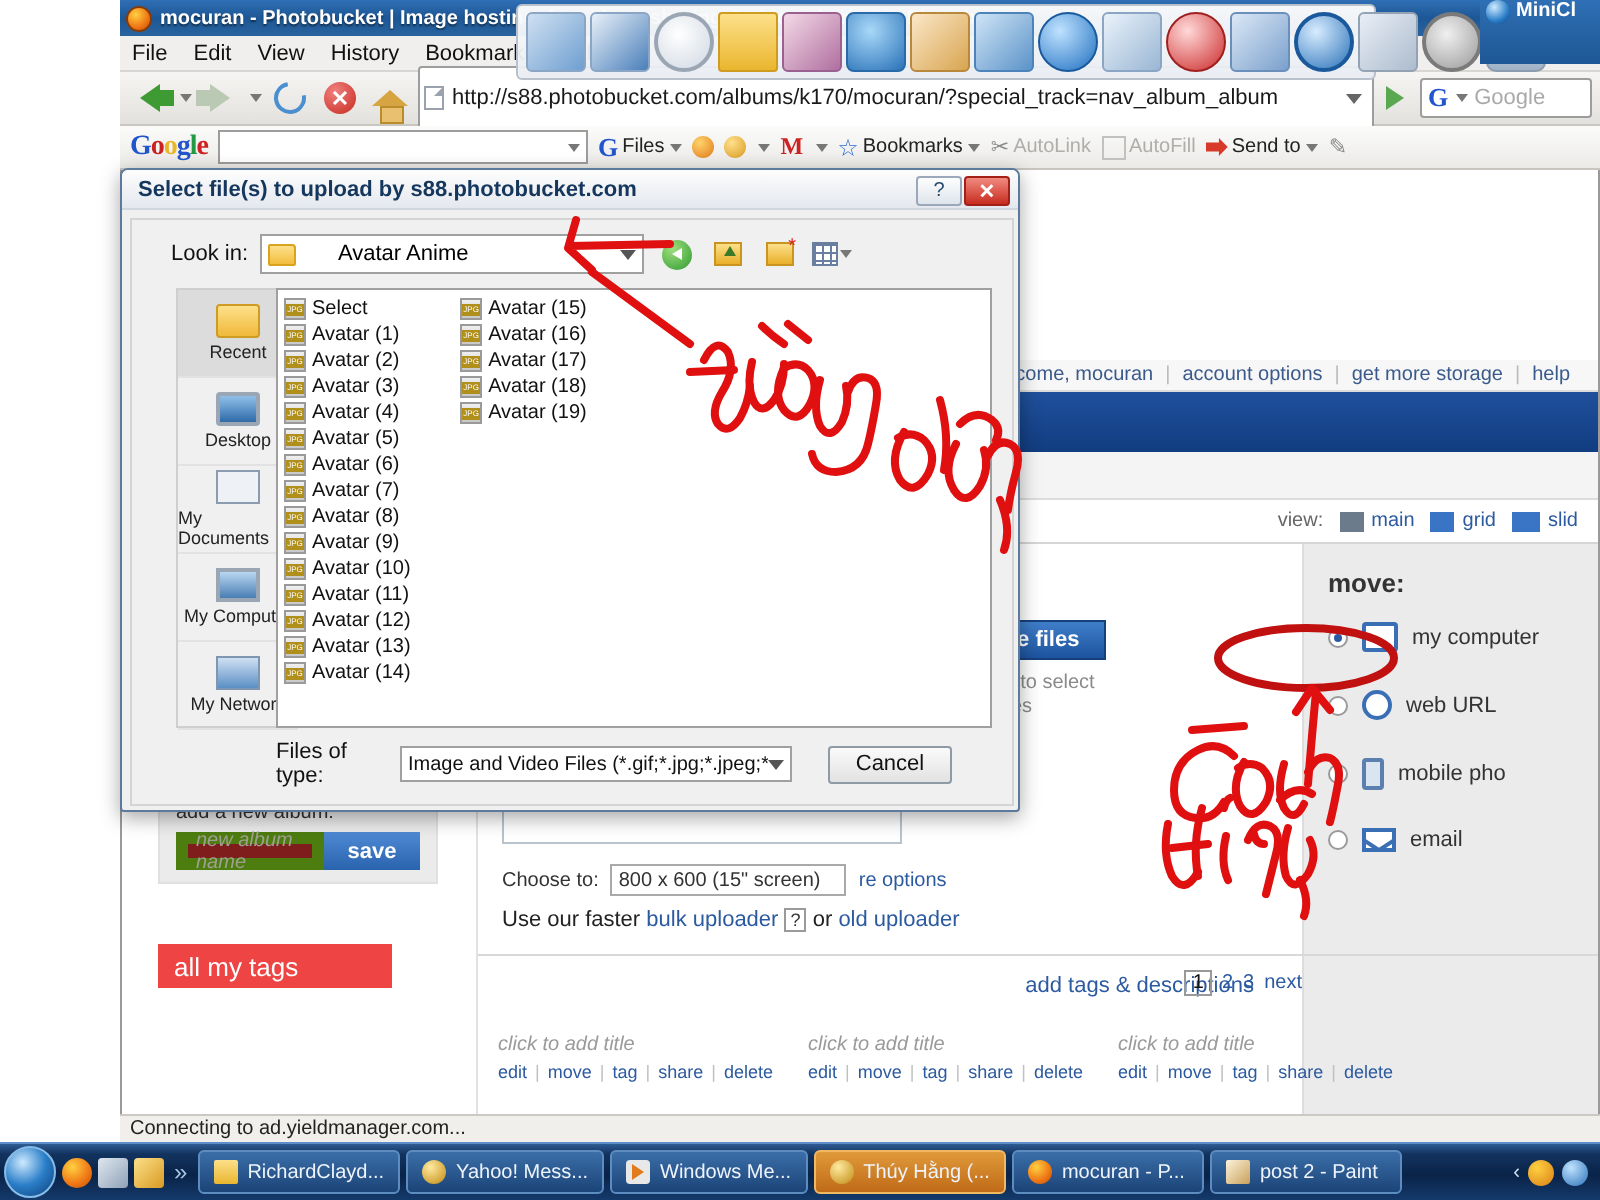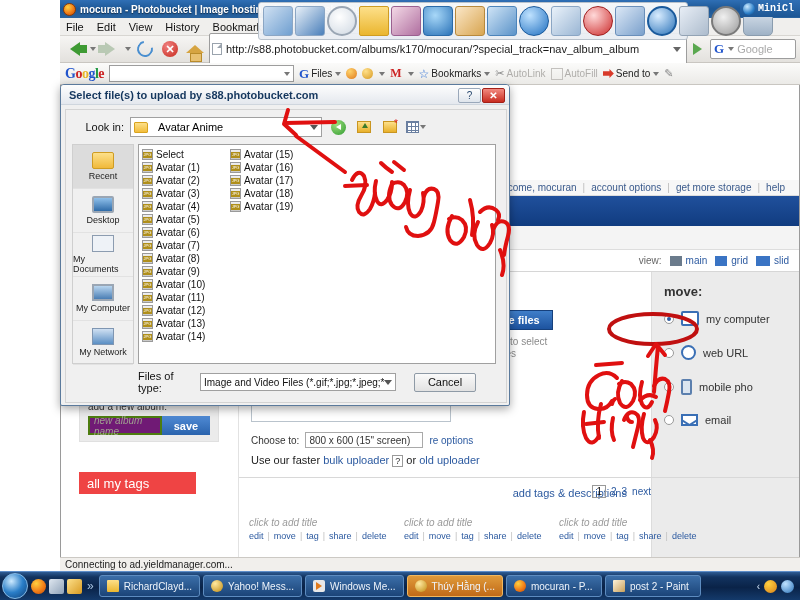--- a/index.html
+++ b/index.html
@@ -101,21 +101,21 @@
   .vic-grid{ width:12px;height:10px;background:#3a74c4; }
   .vic-slide{ width:14px;height:10px;background:#3a74c4; }
 
   
   #pb-main { position:absolute; left:0; top:187px; width:738px; height:285px; background:#fff; display:flex; }
   #pb-left-col { width:178px; background:#fff; border-right:1px solid #e2e2e2; position:relative; }
   .album-list { position:absolute; left:18px; top:25px; width:140px; background:#fcfcfc; border:1px solid #e0e0e0;}
   .album-item{ padding:5px 10px; font-size:12px; color:#3b3f88; }
   .album-add{ background:#ebebeb; border-top:1px solid #dcdcdc; padding:6px 8px; font-size:10px; color:#333;}
   .album-add-row{ display:flex; margin-top:4px; }
-  .album-input{ flex:1; height:19px; background:#701a75; border:2px solid #4d7c0f; font-style:italic; color:#a0a090; font-size:10px; display:flex;align-items:center;padding-left:4px;}
+  .album-input{ flex:1; height:19px; background:#7f1d1d; border:6px solid #4d7c0f; font-style:italic; color:#a0a090; font-size:10px; display:flex;align-items:center;padding-left:4px;}
   .album-save{ width:48px;height:19px;background:linear-gradient(to bottom,#4f8ad4,#2a63ad); color:#fff; font-weight:bold; font-size:11px; display:flex;align-items:center;justify-content:center;}
   .alltags{ position:absolute; left:18px; top:200px; width:117px; height:22px; background:#ef4444; color:#fff; font-size:13px; display:flex; align-items:center; padding-left:8px;}
 
   #pb-upload { flex:1; position:relative; }
   .pb-upload-head{ position:absolute; left:12px; top:8px; font-size:18px; font-weight:bold; color:#222; }
   .pb-upload-head .orange{ color:#d96b16; font-weight:normal;}
   .upload-box{ position:absolute; left:12px; top:38px; width:200px; height:112px; border:1px solid #b9c3cc; background:#fff;}
   .choose-files{ position:absolute; left:222px; top:38px; width:92px; height:20px; background:linear-gradient(to bottom,#3f7ec9,#1d539f); color:#fff; font-weight:bold; font-size:11px; display:flex;align-items:center;justify-content:center; border:1px solid #16407c;}
   .ctrl-hint{ position:absolute; left:222px; top:64px; width:96px; font-size:10px; color:#8a8a8a; line-height:12px;}
   .reduce-row{ position:absolute; left:12px; top:160px; display:flex; align-items:center; gap:6px; font-size:10px; color:#333;}
@@ -153,34 +153,34 @@
      box-shadow:0 3px 10px rgba(0,0,0,.35); }
   #fd-title { height:20px; background:linear-gradient(to bottom,#fdfdfd,#e4e8ee); border-bottom:1px solid #cfd6de;
      display:flex; align-items:center; padding-left:8px; font-weight:bold; font-size:11px; color:#15375e; border-radius:3px 3px 0 0;}
   #fd-title-buttons{ position:absolute; right:4px; top:3px; display:flex; gap:1px;}
   .fd-btn{ width:23px;height:15px;border:1px solid #9aa8ba; border-radius:2px; display:flex;align-items:center;justify-content:center; font-size:10px; }
   .fd-help{ background:linear-gradient(to bottom,#fdfdfd,#dfe5ec); color:#2a4a70;}
   .fd-close{ background:linear-gradient(to bottom,#f28a80,#c82c20); color:#fff; font-weight:bold; border-color:#a32018;}
   #fd-body{ position:absolute; left:4px; top:24px; width:442px; height:294px; background:#f0f0f0; border:1px solid #d4d4d4;}
   #fd-lookin{ position:absolute; left:6px; top:6px; width:424px; height:22px; display:flex; align-items:center; gap:6px;}
   .lookin-label{ width:52px; text-align:right; font-size:11px; color:#111;}
-  .lookin-combo{ width:192px;height:20px;background:#fff;border:1px solid #a0a0a0;display:flex;align-items:center;padding:0 3px;gap:10px;}
+  .lookin-combo{ width:192px;height:20px;background:#fff;border:1px solid #a0a0a0;display:flex;align-items:center;padding:0 3px;gap:21px;}
   .folder-ic{ width:14px;height:11px;background:linear-gradient(to bottom,#fde08a,#f2bd3c);border:1px solid #d9a31e;border-radius:1px 2px 1px 1px;}
   .combo-caret{ margin-left:auto; width:0;height:0;border-left:4px solid transparent;border-right:4px solid transparent;border-top:5px solid #555;}
   .fd-tool{ width:20px;height:20px;display:flex;align-items:center;justify-content:center;}
   .back-circle{ width:15px;height:15px;border-radius:50%;background:radial-gradient(circle at 35% 30%,#9ede7e,#2f9b2f);display:flex;align-items:center;justify-content:center;}
   .back-circle i{width:0;height:0;border-top:3px solid transparent;border-bottom:3px solid transparent;border-right:5px solid #fff;display:block;}
   .up-ic{ width:14px;height:12px;background:linear-gradient(to bottom,#fde08a,#e8b02a);border:1px solid #c99520;position:relative;}
   .up-ic:after{content:"";position:absolute;left:4px;top:1px;width:0;height:0;border-left:3px solid transparent;border-right:3px solid transparent;border-bottom:5px solid #3a7a2a;}
   .newf-ic{ width:14px;height:12px;background:linear-gradient(to bottom,#fde08a,#e8b02a);border:1px solid #c99520;position:relative;}
   .newf-ic:after{content:"*";position:absolute;right:-2px;top:-4px;color:#d22;font-size:10px;}
   .views-ic{ width:14px;height:12px;background:#fff;border:1px solid #6a7fa0;
       background-image:linear-gradient(#6a7fa0 1px,transparent 1px),linear-gradient(90deg,#6a7fa0 1px,transparent 1px);
       background-size:4px 4px;}
-  #fd-places{ position:absolute; left:6px; top:34px; width:62px; height:220px; background:#f0f0f0; border:1px solid #cfcfcf;}
+  #fd-places{ position:absolute; left:22px; top:34px; width:62px; height:220px; background:#f0f0f0; border:1px solid #cfcfcf;}
   .place{ height:44px; display:flex; flex-direction:column; align-items:center; justify-content:center; gap:2px; border-bottom:1px solid #e2e2e2; font-size:9px; color:#222;}
   .place.sel{ background:#dcdcdc; }
   .pic{ width:22px;height:17px; }
   .pic-recent{ background:linear-gradient(to bottom,#fde08a,#f0b93a); border:1px solid #cf9c22; border-radius:2px;}
   .pic-desktop{ background:linear-gradient(to bottom,#8fc0ea,#2f6ba8); border:2px solid #9aa6b4; border-radius:2px;}
   .pic-docs{ background:#eef2f7; border:1px solid #8c9cb0; }
   .pic-comp{ background:linear-gradient(to bottom,#b9d6f0,#4a7eb4); border:2px solid #9aa6b4;}
   .pic-net{ background:linear-gradient(to bottom,#cfe0f2,#5b8fc4); border:1px solid #7f96b2;}
   #fd-filelist{ position:absolute; left:72px; top:34px; width:358px; height:220px; background:#fff; border:1px solid #a0a0a0; padding:3px; overflow:hidden;}
   .fl-col{ display:inline-block; vertical-align:top; width:85px; }
@@ -662,21 +662,21 @@
   <span class="strip-ic si9"></span>
   <span class="strip-ic si10"></span>
   <span class="strip-ic si11"></span>
   <span class="strip-ic si12"></span>
   <span class="strip-ic si13"></span>
   <span class="strip-ic si14"></span>
   <span class="strip-ic si15"></span>
   <span class="strip-ic si16"></span>
 </div>
 
-<div class="abs" style="left:740px;top:0;width:60px;height:17px;background:linear-gradient(to bottom,#2f6fb5,#1d5795);display:flex;align-items:center;gap:3px;padding-left:3px;font-family:Liberation Mono, monospace;">
+<div class="abs" style="left:740px;top:0;width:60px;height:32px;background:linear-gradient(to bottom,#2f6fb5,#1d5795);display:flex;align-items:flex-start;gap:3px;padding-left:3px;">
   <span style="width:12px;height:12px;border-radius:50%;background:radial-gradient(circle at 35% 30%,#cdeaff,#2a7ec8 60%,#0d3f78);"></span>
   <span style="color:#fff;font-weight:bold;font-size:10px;">MiniCl</span>
 </div>
 
 <svg class="abs" id="annotations" viewBox="0 0 800 600">
 
   <g fill="none" stroke="#e01010" stroke-width="4" stroke-linecap="round" stroke-linejoin="round">
     <path d="M285,123 L335,122 M288,110 L284,124 L296,135"></path>
     <path d="M296,136 L345,172"></path>
   </g>

